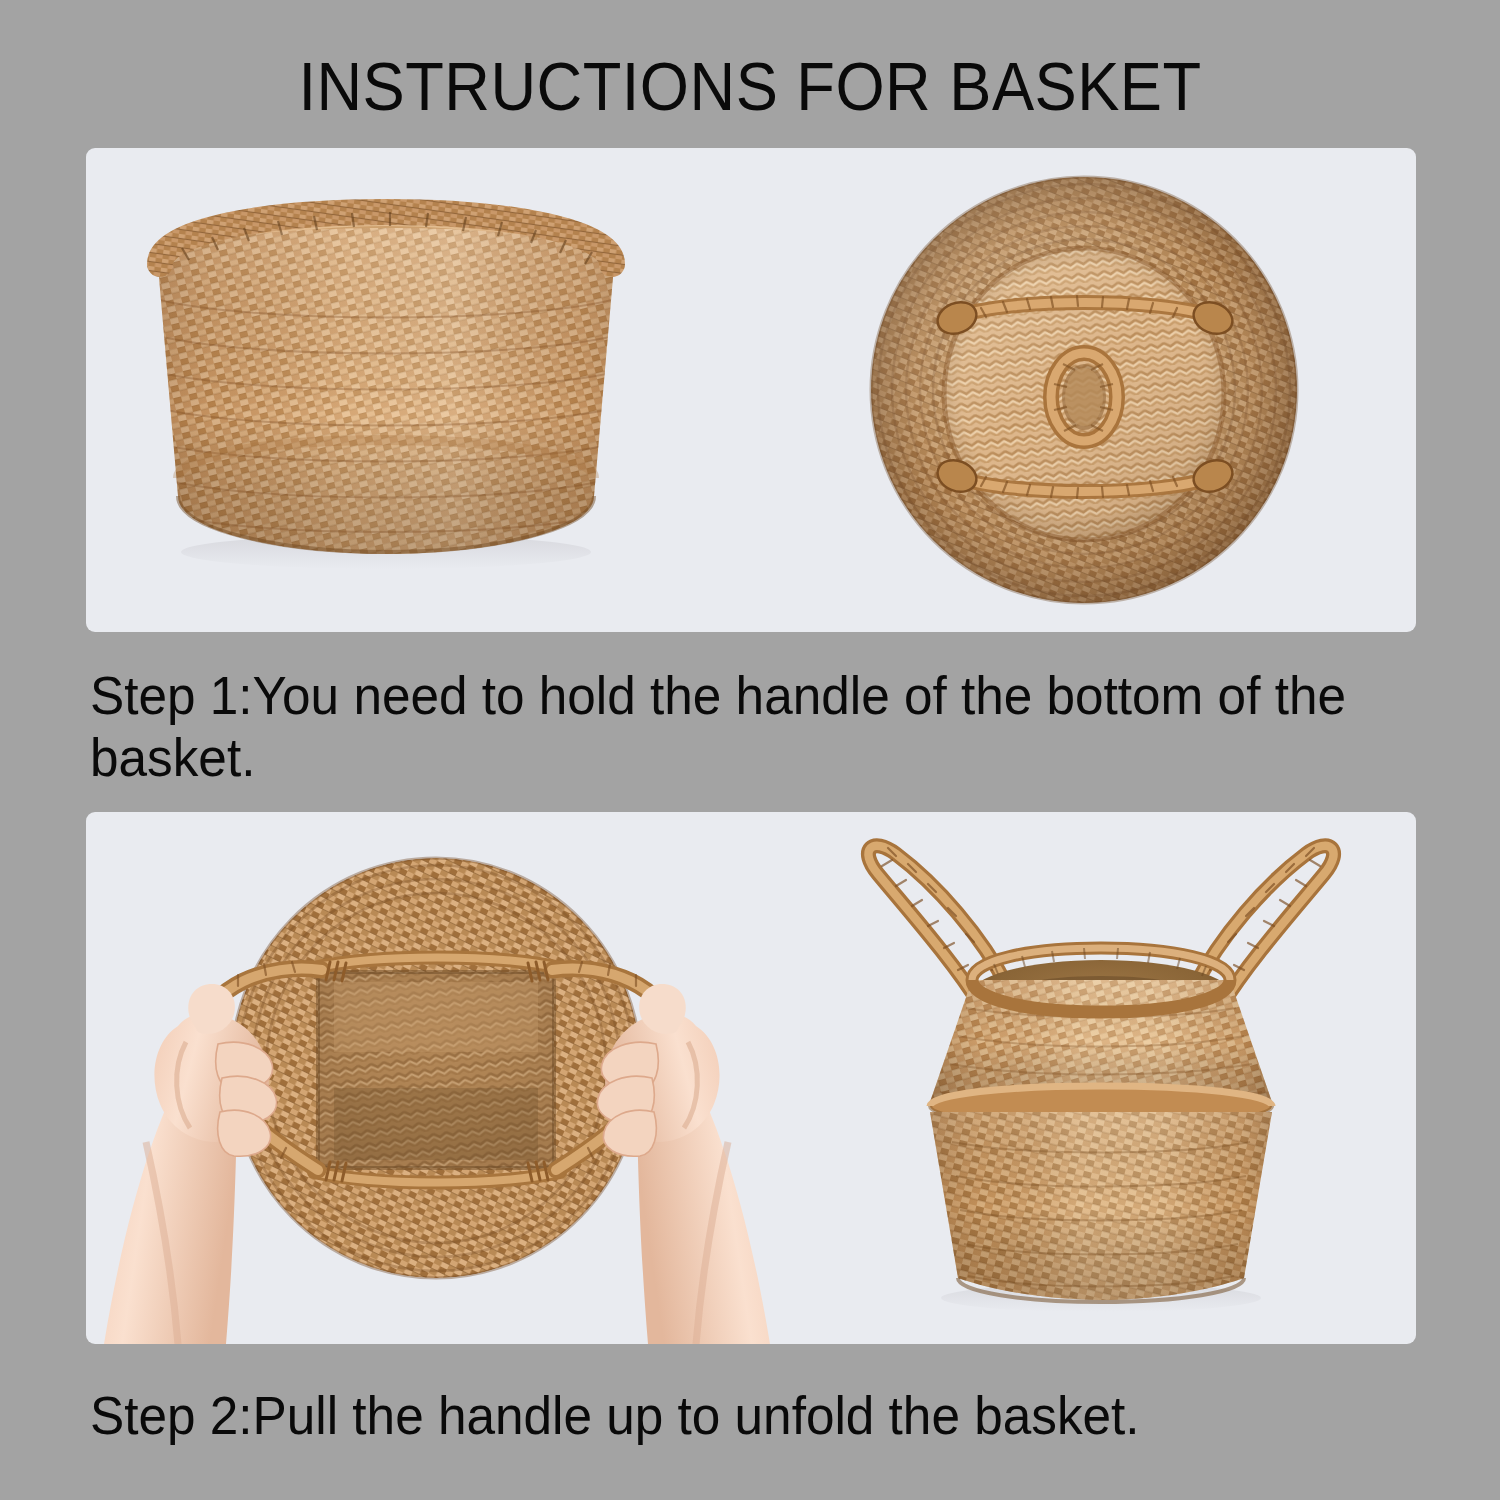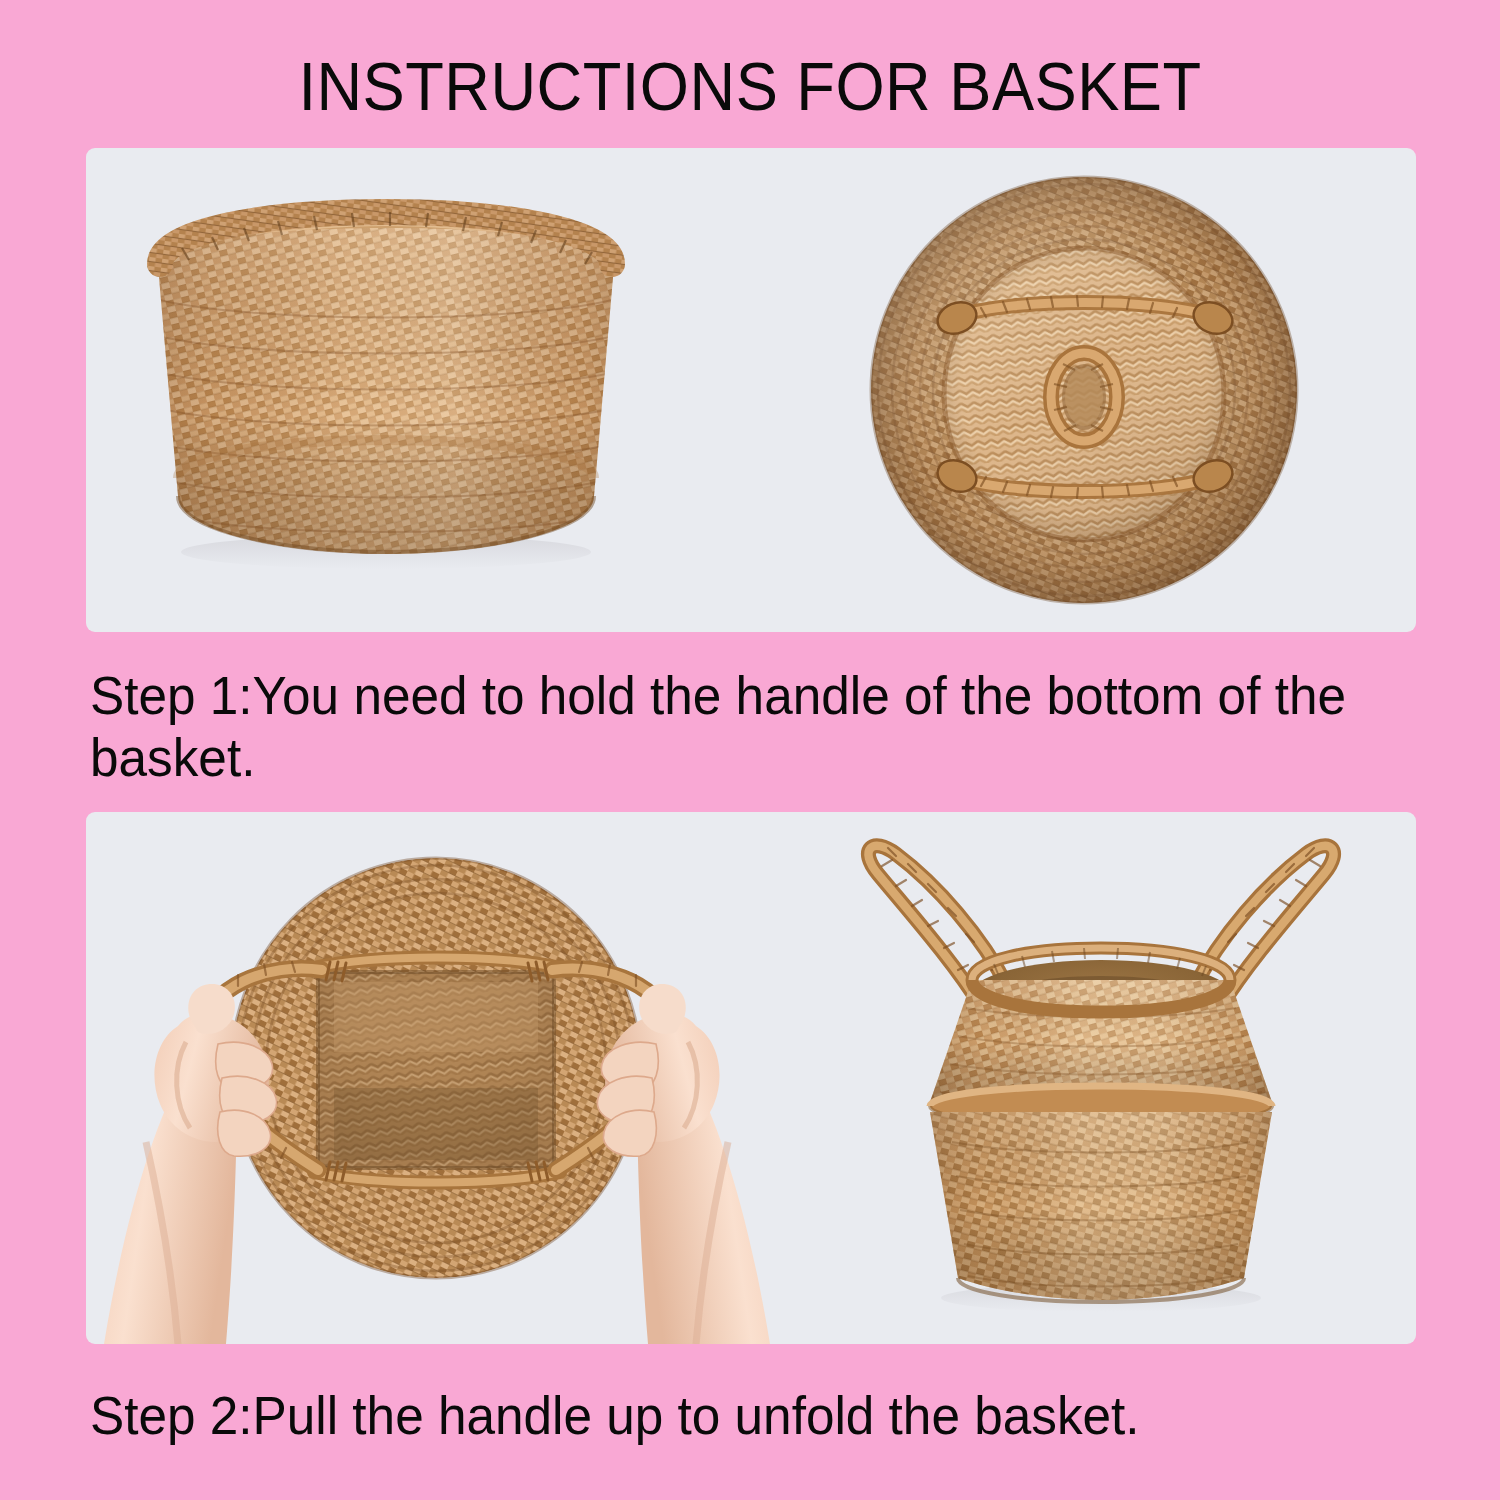--- a/index.html
+++ b/index.html
@@ -13,21 +13,21 @@
     font-family: "Liberation Sans", "DejaVu Sans", sans-serif;
     color: #111111;
     overflow: hidden;
     position: relative;
   }
 
   .page {
     width: 1500px;
     height: 1500px;
     position: relative;
-    background: #f9a8d4;
+    background: #a3a3a3;
   }
 
   
   .title {
     position: absolute;
     left: 0;
     top: 48px;
     width: 1500px;
     text-align: center;
     font-size: 68px;

